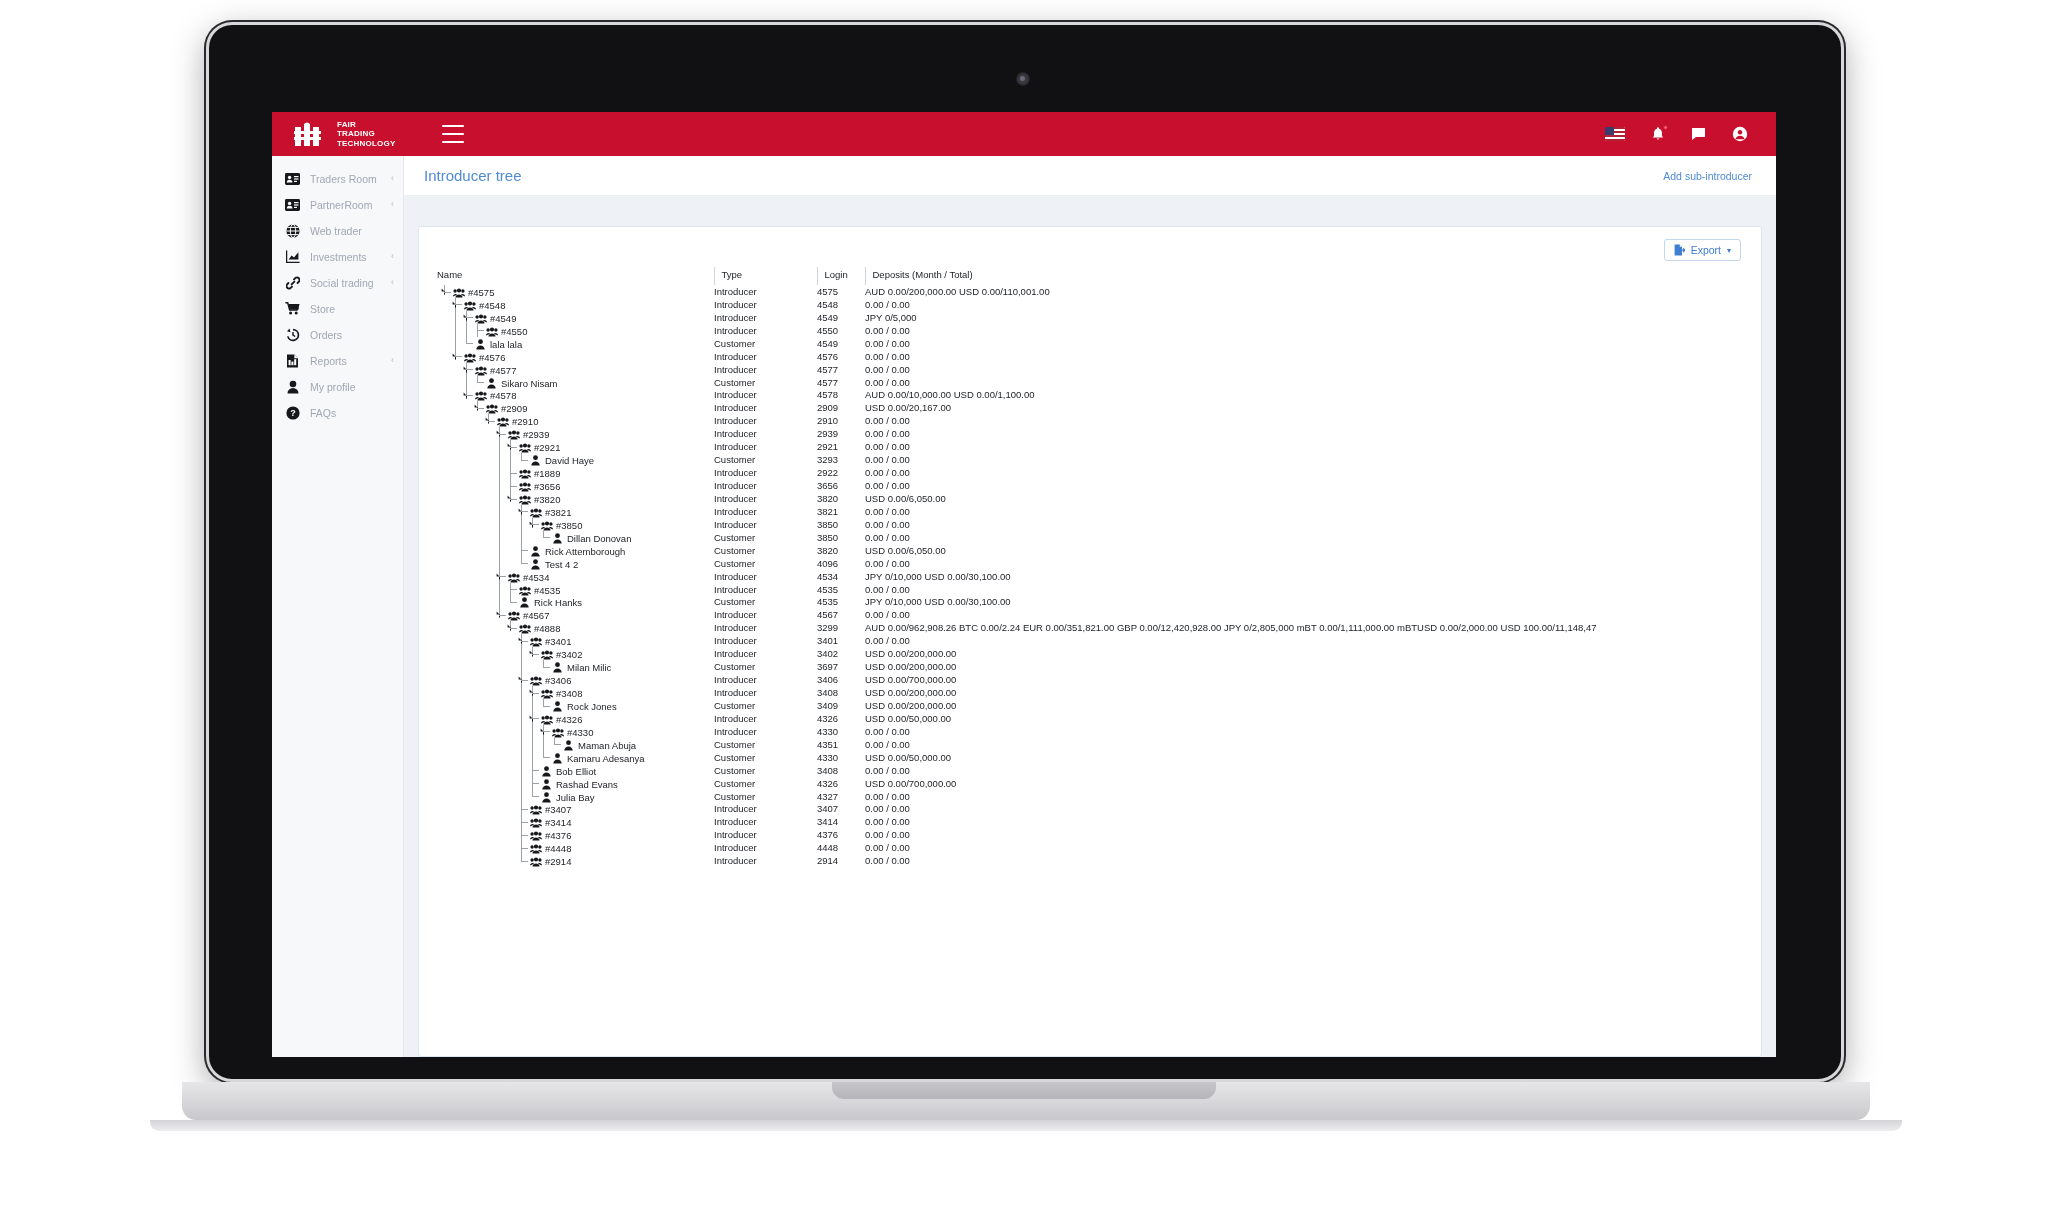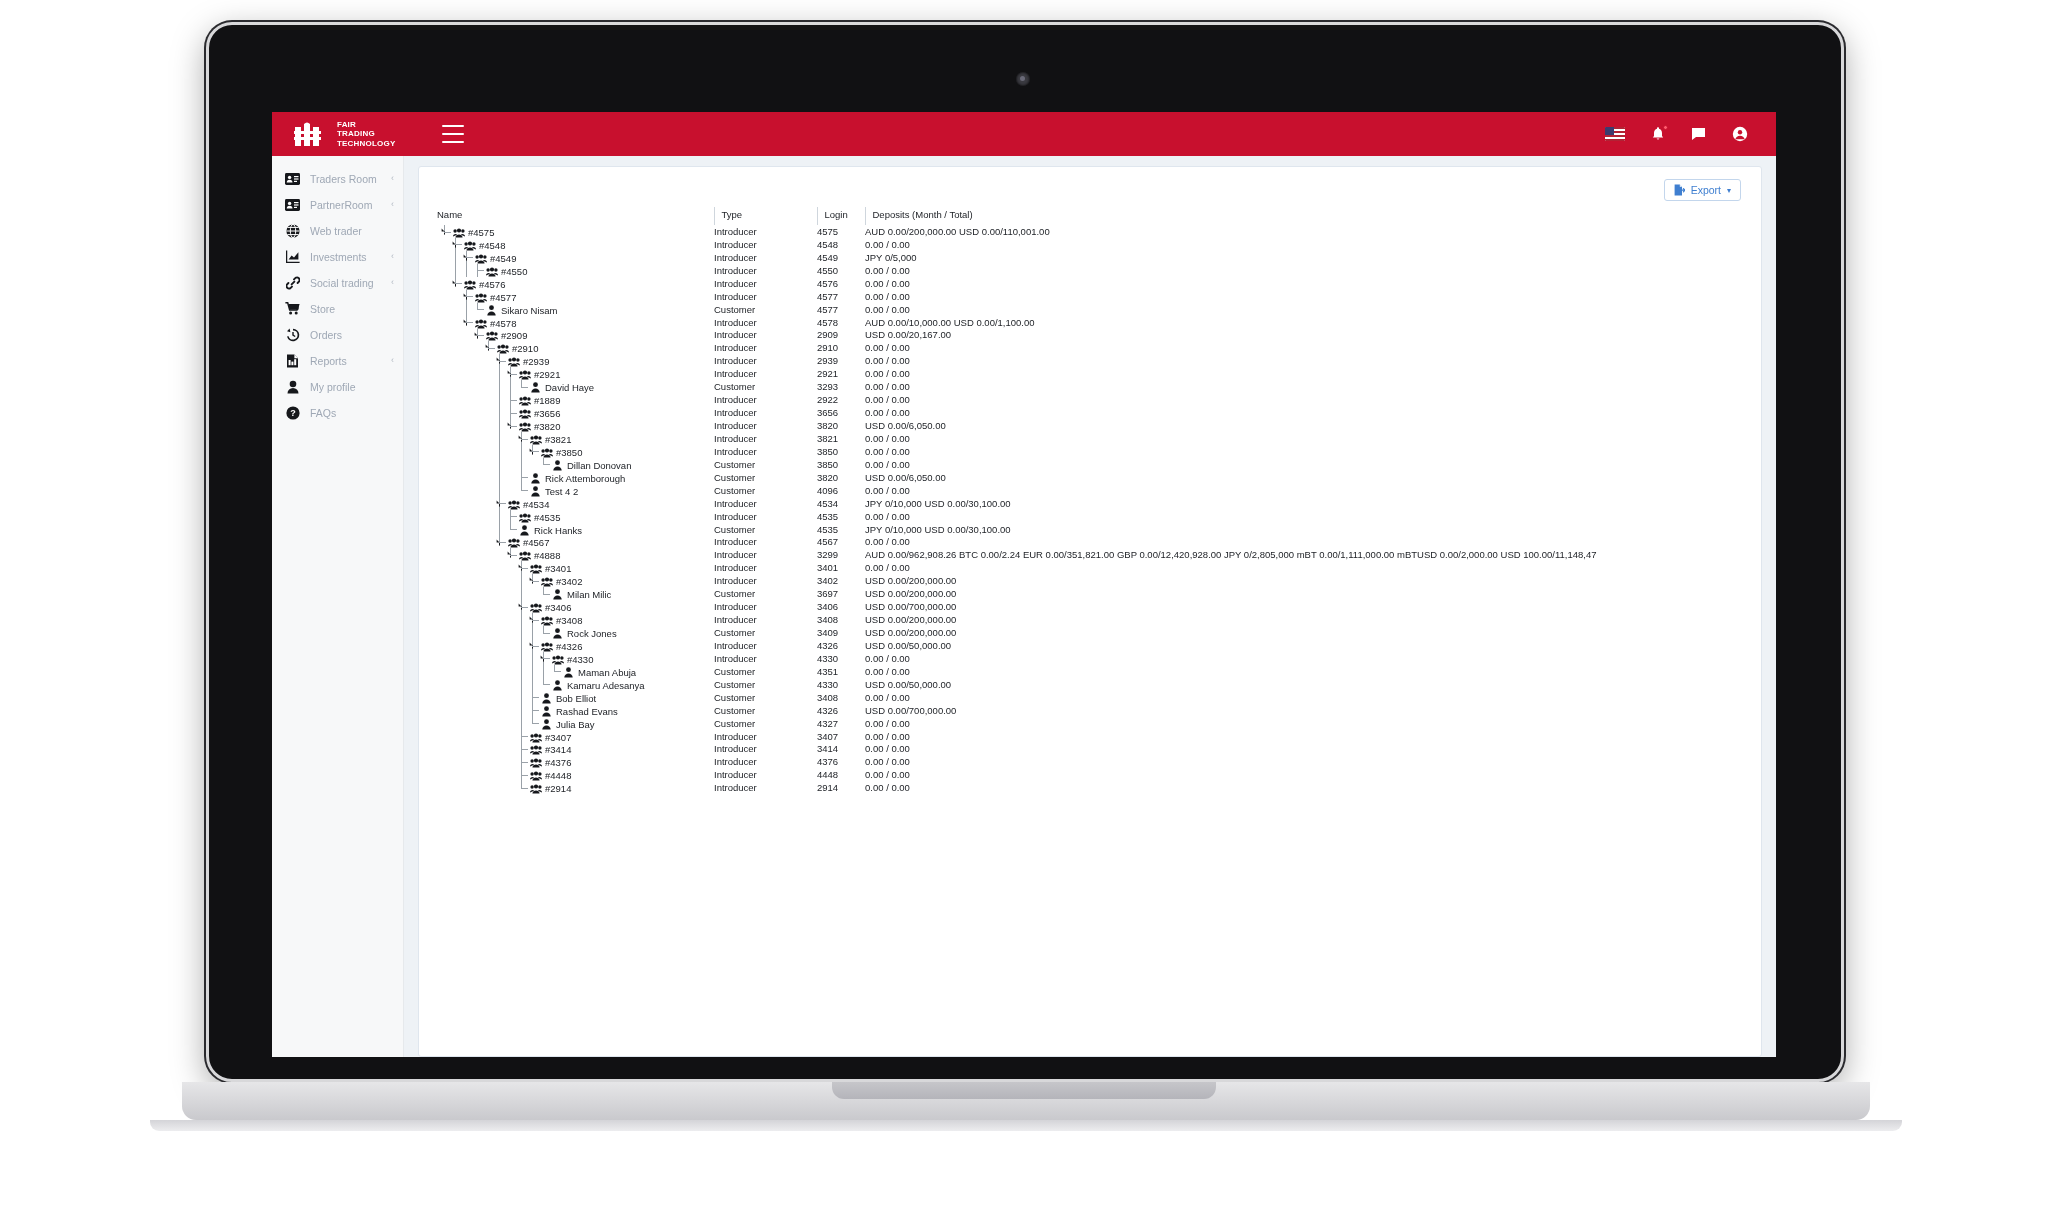--- a/index.html
+++ b/index.html
@@ -120,21 +120,21 @@
   
   .main { flex: 1; display: flex; flex-direction: column; background: #eef2f6; min-width: 0; }
   .page-head {
     background: #fff; height: 40px; flex: 0 0 40px;
     display: flex; align-items: center; padding: 0 24px 0 20px;
     border-bottom: 1px solid #eceff2;
   }
   .page-title { color: #4f8bd6; font-size: 15px; font-weight: 400; }
   .head-action { margin-left: auto; color: #4f8bd6; font-size: 10.5px; cursor: pointer; }
 
-  .content-pad { padding: 10px 14px 0 14px; flex: 1; min-height: 0; display: flex; }
+  .content-pad { padding: 10px 14px 0 14px; flex: 1; min-height: 0; display: flex; margin-top: 20px; }
   .card {
     background: #fff; border: 1px solid #dfe6ee; border-radius: 3px;
     flex: 1; display: flex; flex-direction: column; min-width: 0;
     padding: 8px 12px 0 12px;
   }
   .card-toolbar { display: flex; justify-content: flex-end; padding: 4px 8px 6px 0; }
   .export-btn {
     display: inline-flex; align-items: center; gap: 6px;
     border: 1px solid #c3d6ec; border-radius: 3px;
     background: #fff; color: #3f7fd0;
@@ -392,20 +392,24 @@
                   <circle cx="7" cy="7" r="6.6" fill="#16181c"></circle>
                   <text x="7" y="10.4" font-size="9" font-family="Liberation Sans, sans-serif" font-weight="700" fill="#fff" text-anchor="middle">?</text>
                 </svg>
             </span>
             <span class="side-label">FAQs</span>
             <span class="caret"></span>
           </div>
         </nav>
 
         <main class="main">
+          <div class="page-head">
+            <h1 class="page-title">Introducer tree</h1>
+            <a class="head-action">Add sub-introducer</a>
+          </div>
 
           <div class="content-pad">
             <section class="card">
               <div class="card-toolbar">
                 <button class="export-btn">
                   <span>
                     <svg width="11" height="12" viewBox="0 0 11 12" aria-hidden="true">
                       <path d="M0.6 0.6h5.2L8 2.8v8.6H0.6z" fill="#3f7fd0"></path>
                       <path d="M5.8 0.6v2.2H8" fill="#fff"></path>
                       <path d="M7.6 6.2h3.2M9.4 4.6l1.6 1.6-1.6 1.6" fill="none" stroke="#3f7fd0" stroke-width="1.2" stroke-linecap="round" stroke-linejoin="round"></path>
@@ -546,20 +550,40 @@
                         </td>
                         <td class="c-type-cell">Introducer</td>
                         <td class="c-login-cell">4550</td>
                         <td class="c-dep-cell">0.00 / 0.00</td>
                       </tr>
                       <tr>
                         <td>
                           <div class="node">
                             <span class="ind" style="width: 4px;"></span>
                             <span class="ind" style="width: 11px;"></span>
+                            <span class="ind line" style="width: 11px;"></span>
+                            <span class="elbow"></span>
+                            <span class="nico">
+                              <svg width="9" height="11" viewBox="0 0 9 11" aria-hidden="true">
+                                <circle cx="4.5" cy="2.7" r="2.4" fill="#16181c"></circle>
+                                <path d="M0.3 10.6a4.2 4.2 0 0 1 8.4 0z" fill="#16181c"></path>
+                              </svg>
+                            </span>
+                            <span class="nlabel">lala lala</span>
+                          </div>
+                        </td>
+                        <td class="c-type-cell">Customer</td>
+                        <td class="c-login-cell">4549</td>
+                        <td class="c-dep-cell">0.00 / 0.00</td>
+                      </tr>
+                      <tr>
+                        <td>
+                          <div class="node">
+                            <span class="ind" style="width: 4px;"></span>
+                            <span class="ind" style="width: 11px;"></span>
                             <span class="elbow">
                               <span class="toggle">
                                 <svg width="7" height="7" viewBox="0 0 7 7" aria-hidden="true">
                                   <path d="M0.6 0.6 L3.5 3.5 L0.6 3.5 Z" fill="#16181c"></path>
                                   <line x1="3.5" y1="3.5" x2="3.5" y2="6.6" stroke="#16181c" stroke-width="1"></line>
                                 </svg>
                               </span>
                             </span>
                             <span class="nico">
                               <svg width="12" height="10" viewBox="0 0 12 10" aria-hidden="true">

